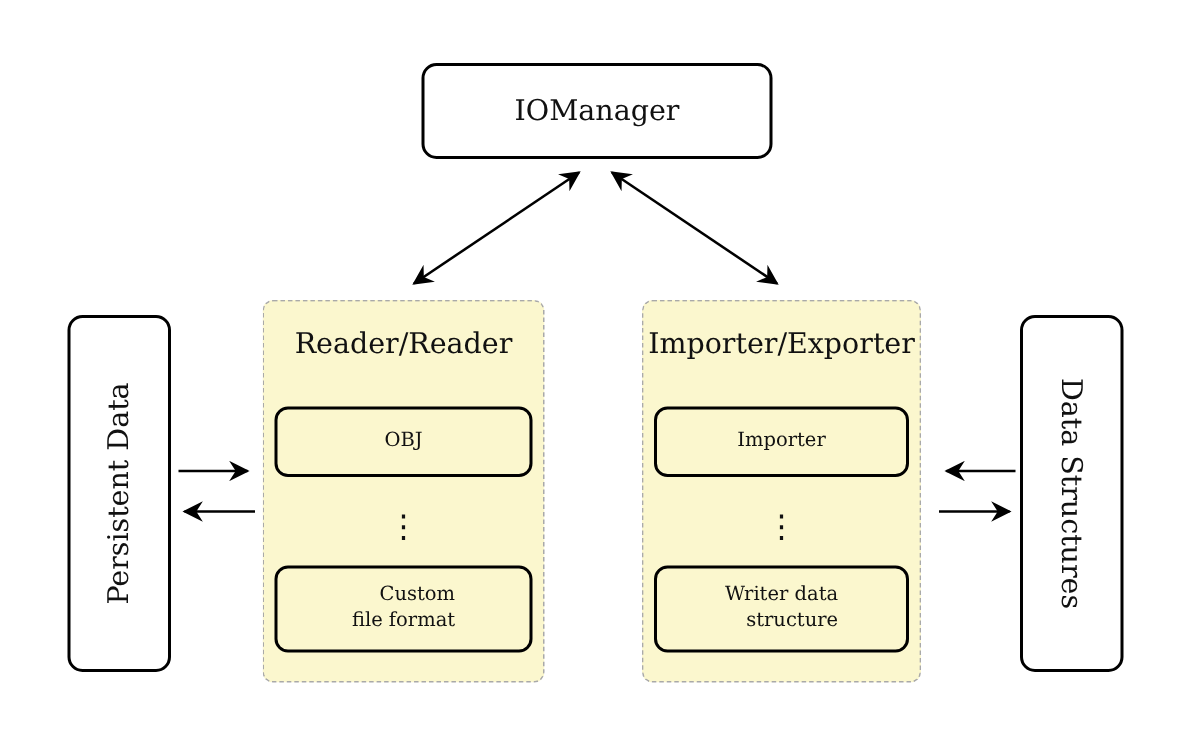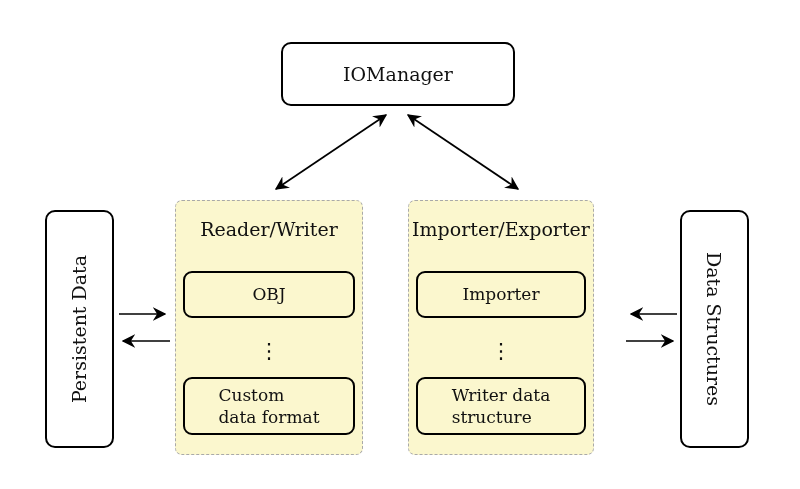--- a/index.html
+++ b/index.html
@@ -51,42 +51,42 @@
   .group {
     position: absolute;
     top: 200px;
     height: 255px;
     background: var(--group-fill, #fbf7ce);
     border: 1.5px dashed var(--group-border, #a9a9a9);
     border-radius: 7px;
     box-sizing: border-box;
   }
   .group-readerwriter { left: 175px; width: 188px; }
-  .group-importerexporter { left: 408px; width: 186px; padding-left: 36px; }
+  .group-importerexporter { left: 428px; width: 186px; padding-left: 36px; }
   .group-title {
     position: absolute;
     top: 17px;
     left: 0;
     right: 0;
     text-align: center;
     font-size: 19px;
     white-space: nowrap;
   }
   .inner {
     position: absolute;
     left: 7px;
     right: 7px;
     border: 2.5px solid var(--line, #000000);
     border-radius: 9px;
     background: var(--group-fill, #fbf7ce);
     display: flex;
     align-items: center;
     justify-content: center;
-    text-align: left;
-    font-size: 17px;
+    text-align: right;
+    font-size: 13px;
     line-height: 1.3;
     white-space: pre-line;
     box-sizing: border-box;
   }
   .inner-row1 { top: 70px;  height: 47px; }
   .inner-row2 { top: 176px; height: 58px; }
   .dots {
     position: absolute;
     left: 0;
     right: 0;
@@ -124,28 +124,28 @@
 
   <div class="node node-persistent">
     <span class="vtext rot-ccw">Persistent Data</span>
   </div>
 
   <div class="node node-datastruct">
     <span class="vtext rot-cw">Data Structures</span>
   </div>
 
   <div class="group group-readerwriter">
-    <div class="group-title">Reader/Writer</div>
+    <div class="group-title">Reader/Reader</div>
     <div class="inner inner-row1">
       <span>OBJ</span>
     </div>
     <div class="dots">⋮</div>
     <div class="inner inner-row2">
       <span>Custom
-data format</span>
+file format</span>
     </div>
   </div>
 
   <div class="group group-importerexporter">
     <div class="group-title">Importer/Exporter</div>
     <div class="inner inner-row1">
       <span>Importer</span>
     </div>
     <div class="dots">⋮</div>
     <div class="inner inner-row2">

